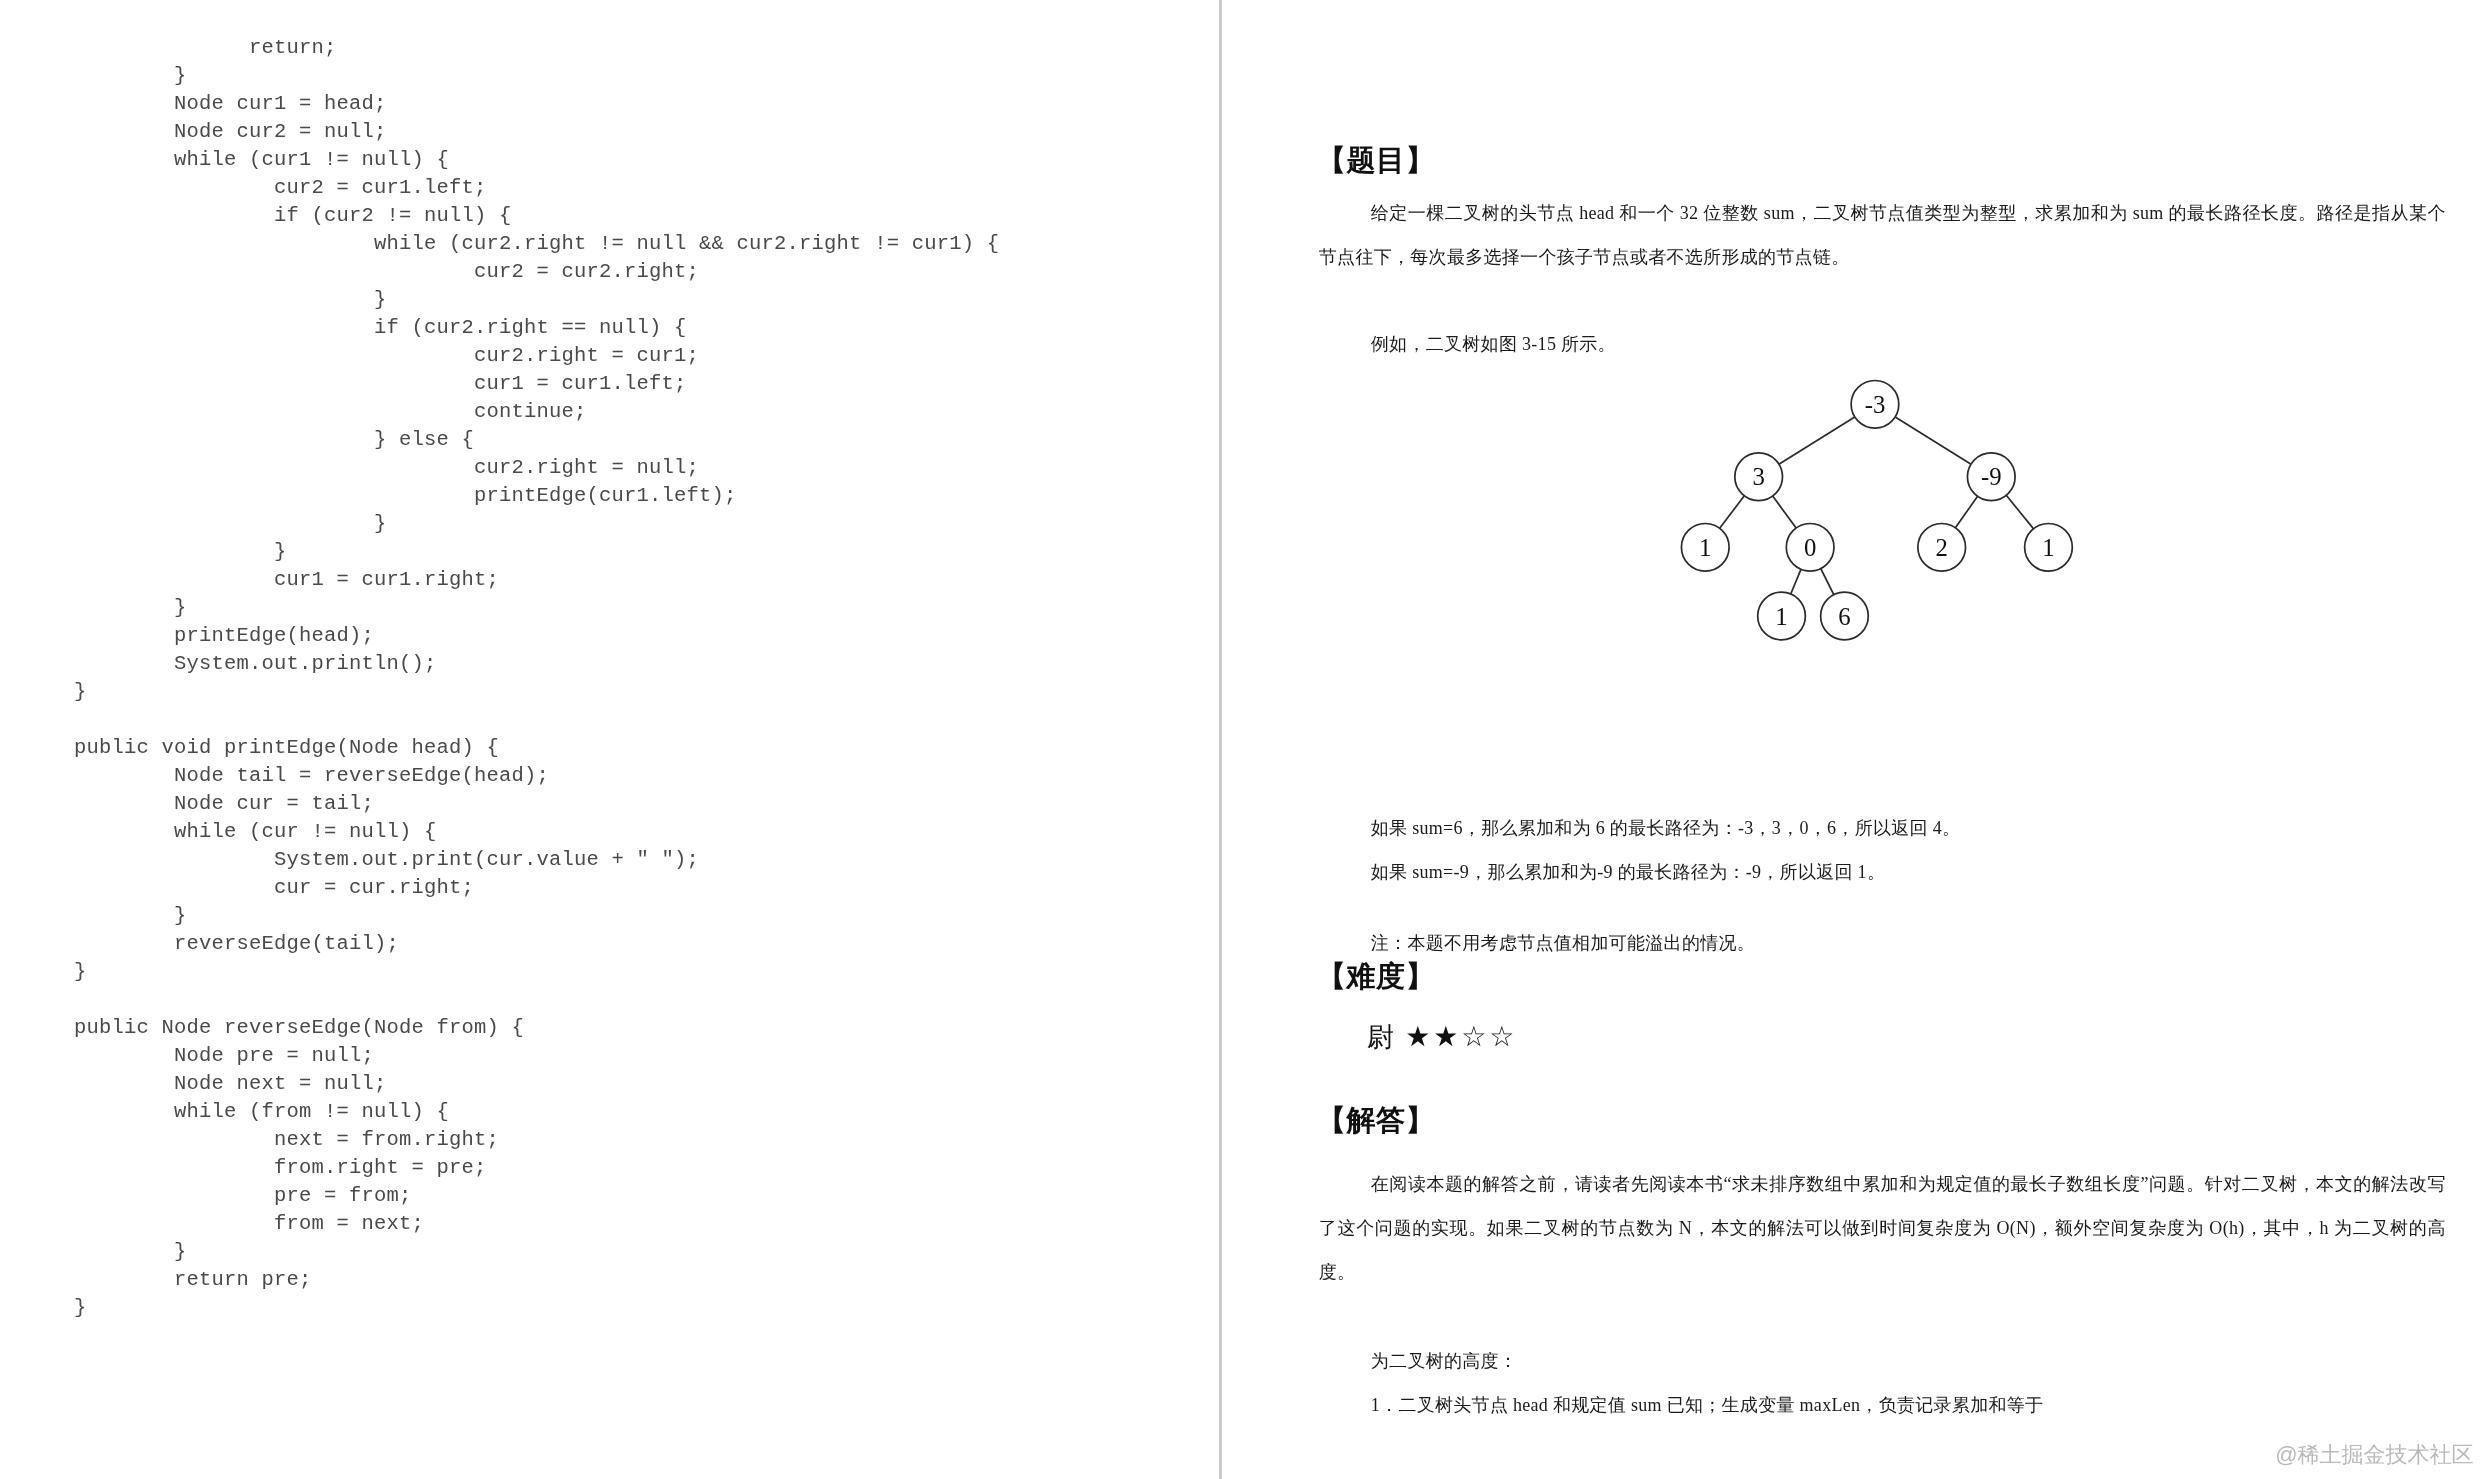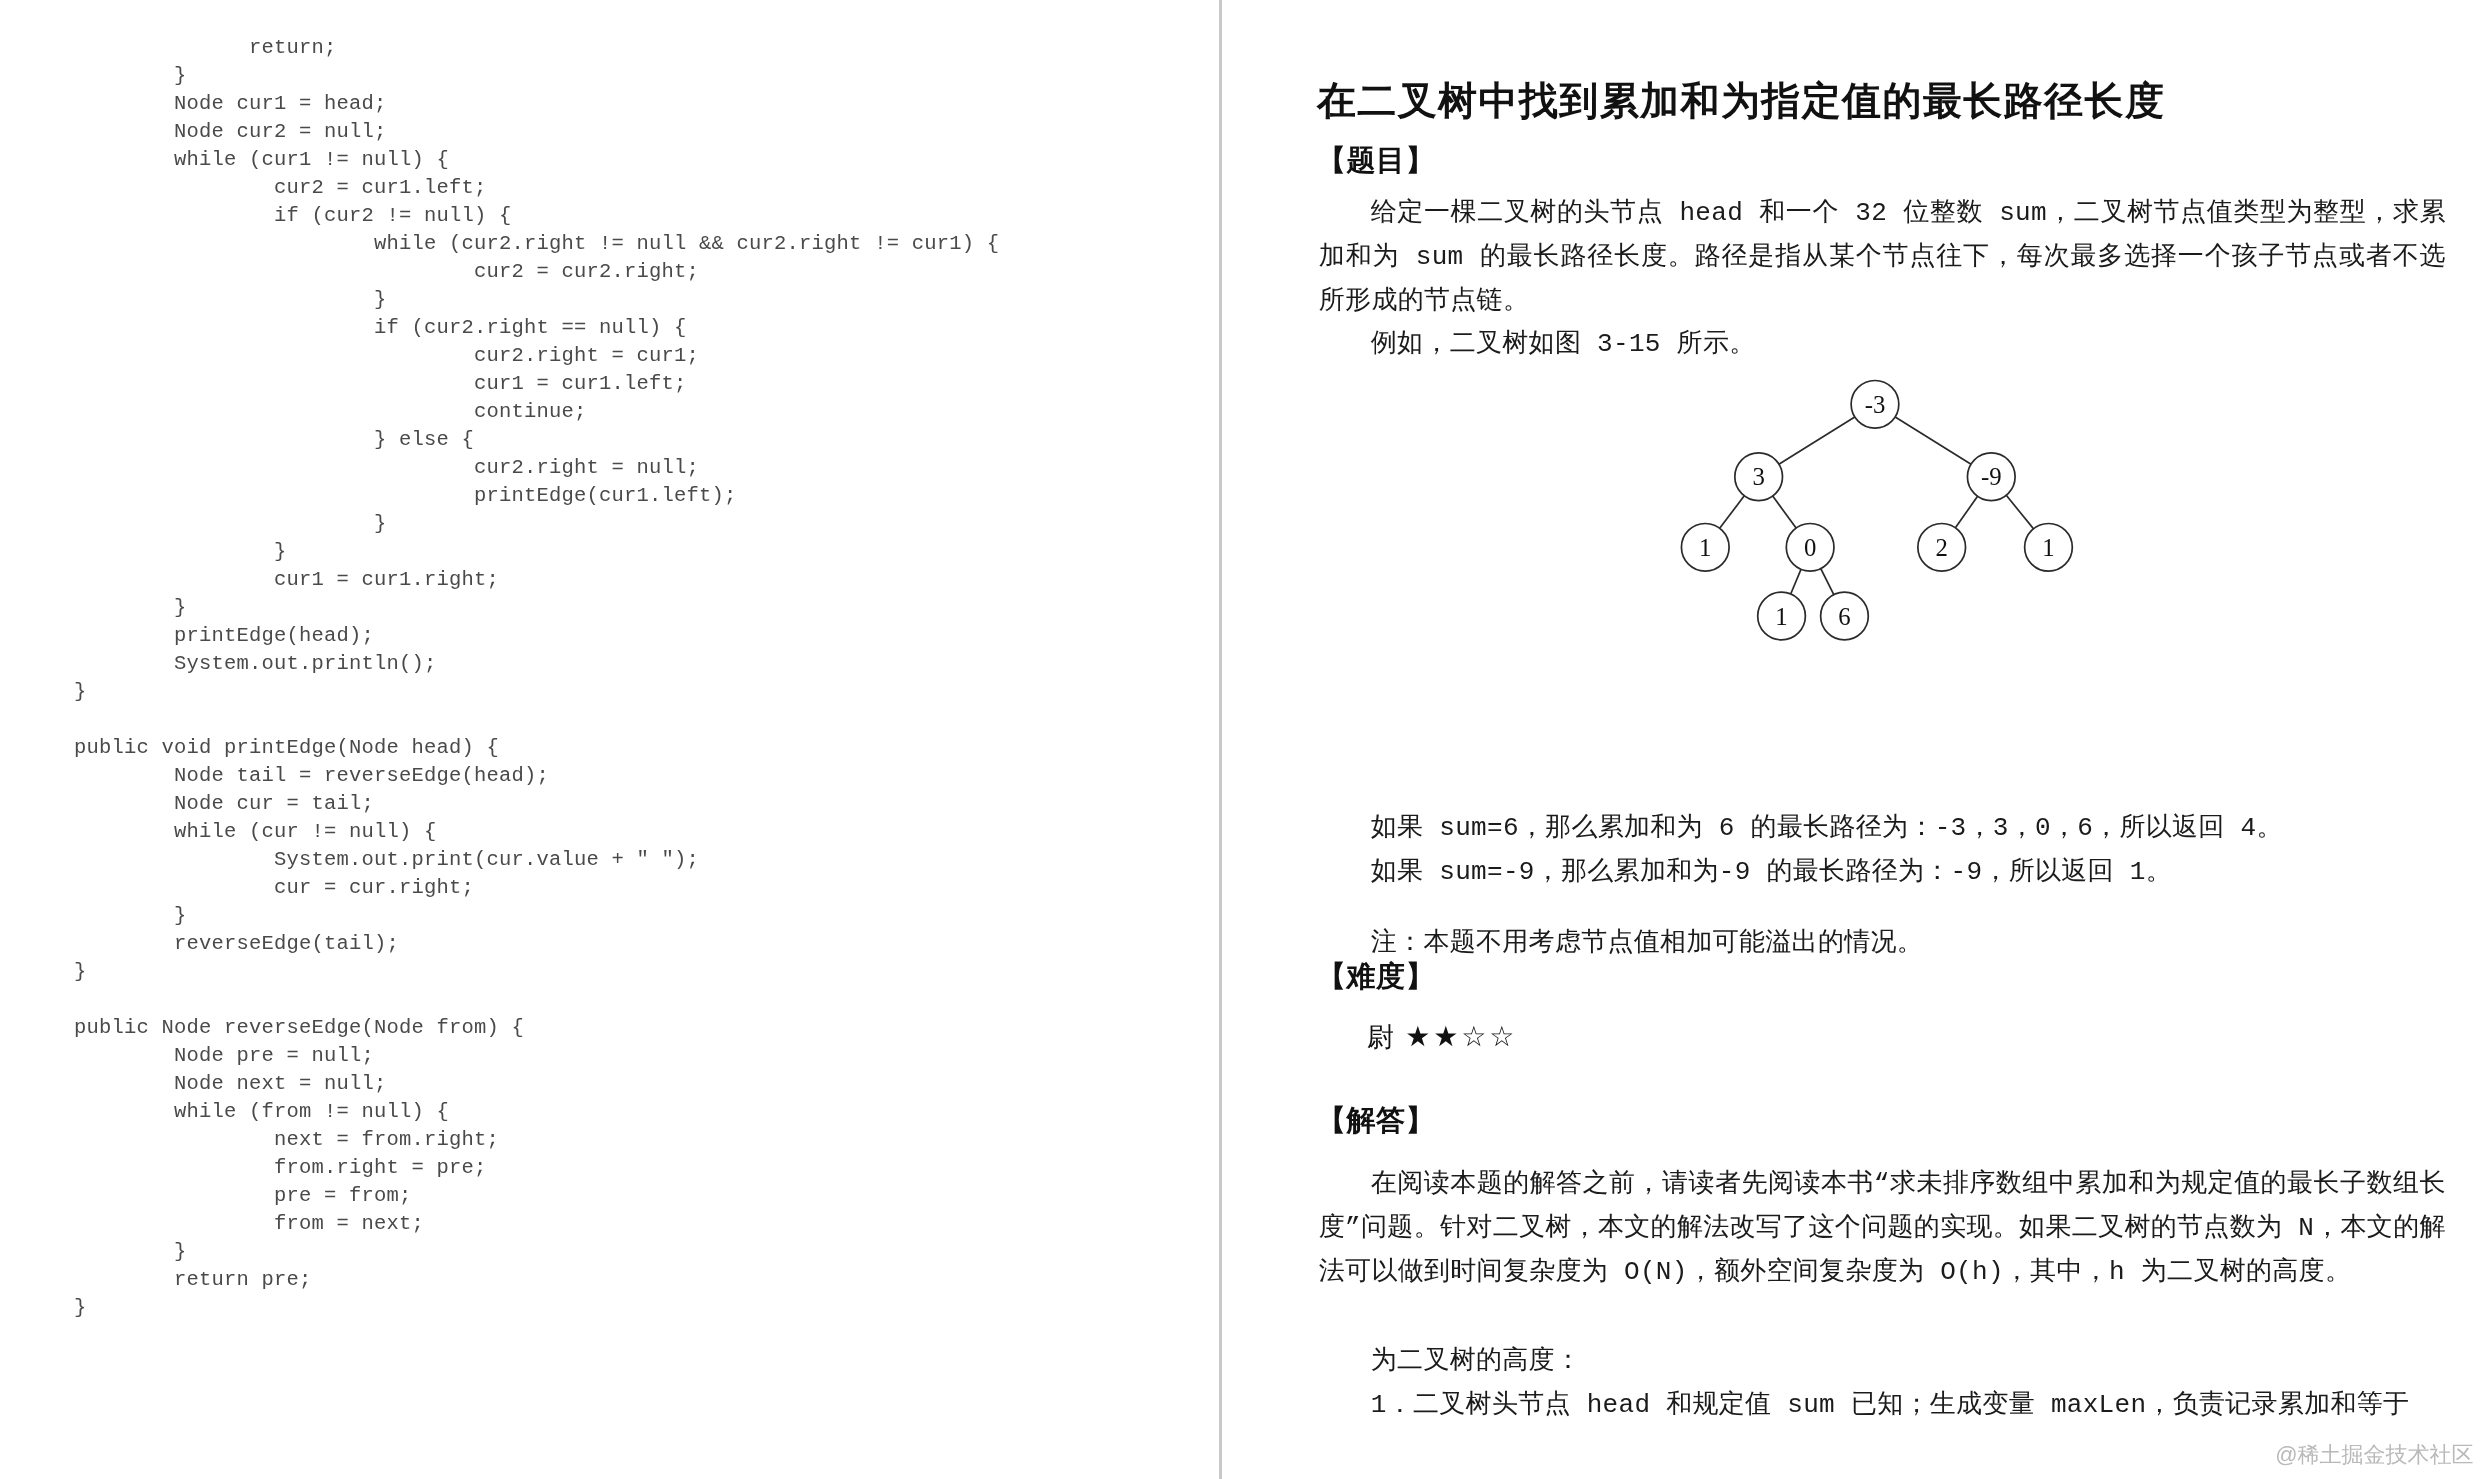--- a/index.html
+++ b/index.html
@@ -75,22 +75,22 @@
     white-space: nowrap;
   }
   .section-head {
     font-family: "Liberation Sans", "DejaVu Sans", sans-serif;
     font-weight: bold;
     font-size: 29px;
     color: #111111;
     letter-spacing: 0.5px;
   }
   .body-p {
-    font-family: Liberation Mono, monospace;
-    font-size: 26px;
+    font-family: Liberation Serif, serif;
+    font-size: 18px;
     line-height: 44px;
     color: #1b1b1b;
     text-align: justify;
     letter-spacing: 0.3px;
   }
   .indent { text-indent: 52px; }
 
   #sec-timu      { position: absolute; left: 0;  top: 141px; }
   #p-problem     { position: absolute; left: 1.9px; top: 191px; width: 1127px; }
   #p-example     { position: absolute; left: 1.9px; top: 322px; width: 1127px; }
@@ -205,21 +205,20 @@
         }
         return pre;
 }</pre>
   </div>
 
   <div id="gutter"></div>
 
   <div id="right-page">
     <div id="right-inner">
 
-      <div class="doc-title">在二叉树中找到累加和为指定值的最长路径长度</div>
 
       <div id="sec-timu" class="section-head">【题目】</div>
 
       <div id="p-problem" class="body-p indent">给定一棵二叉树的头节点 head 和一个 32 位整数 sum，二叉树节点值类型为整型，求累加和为 sum 的最长路径长度。路径是指从某个节点往下，每次最多选择一个孩子节点或者不选所形成的节点链。</div>
 
       <div id="p-example" class="body-p indent">例如，二叉树如图 3-15 所示。</div>
 
       <div id="figure-wrap">
         <svg id="tree-svg" width="725" height="286" viewBox="0 0 760 300">
           <g id="tree-edges">

